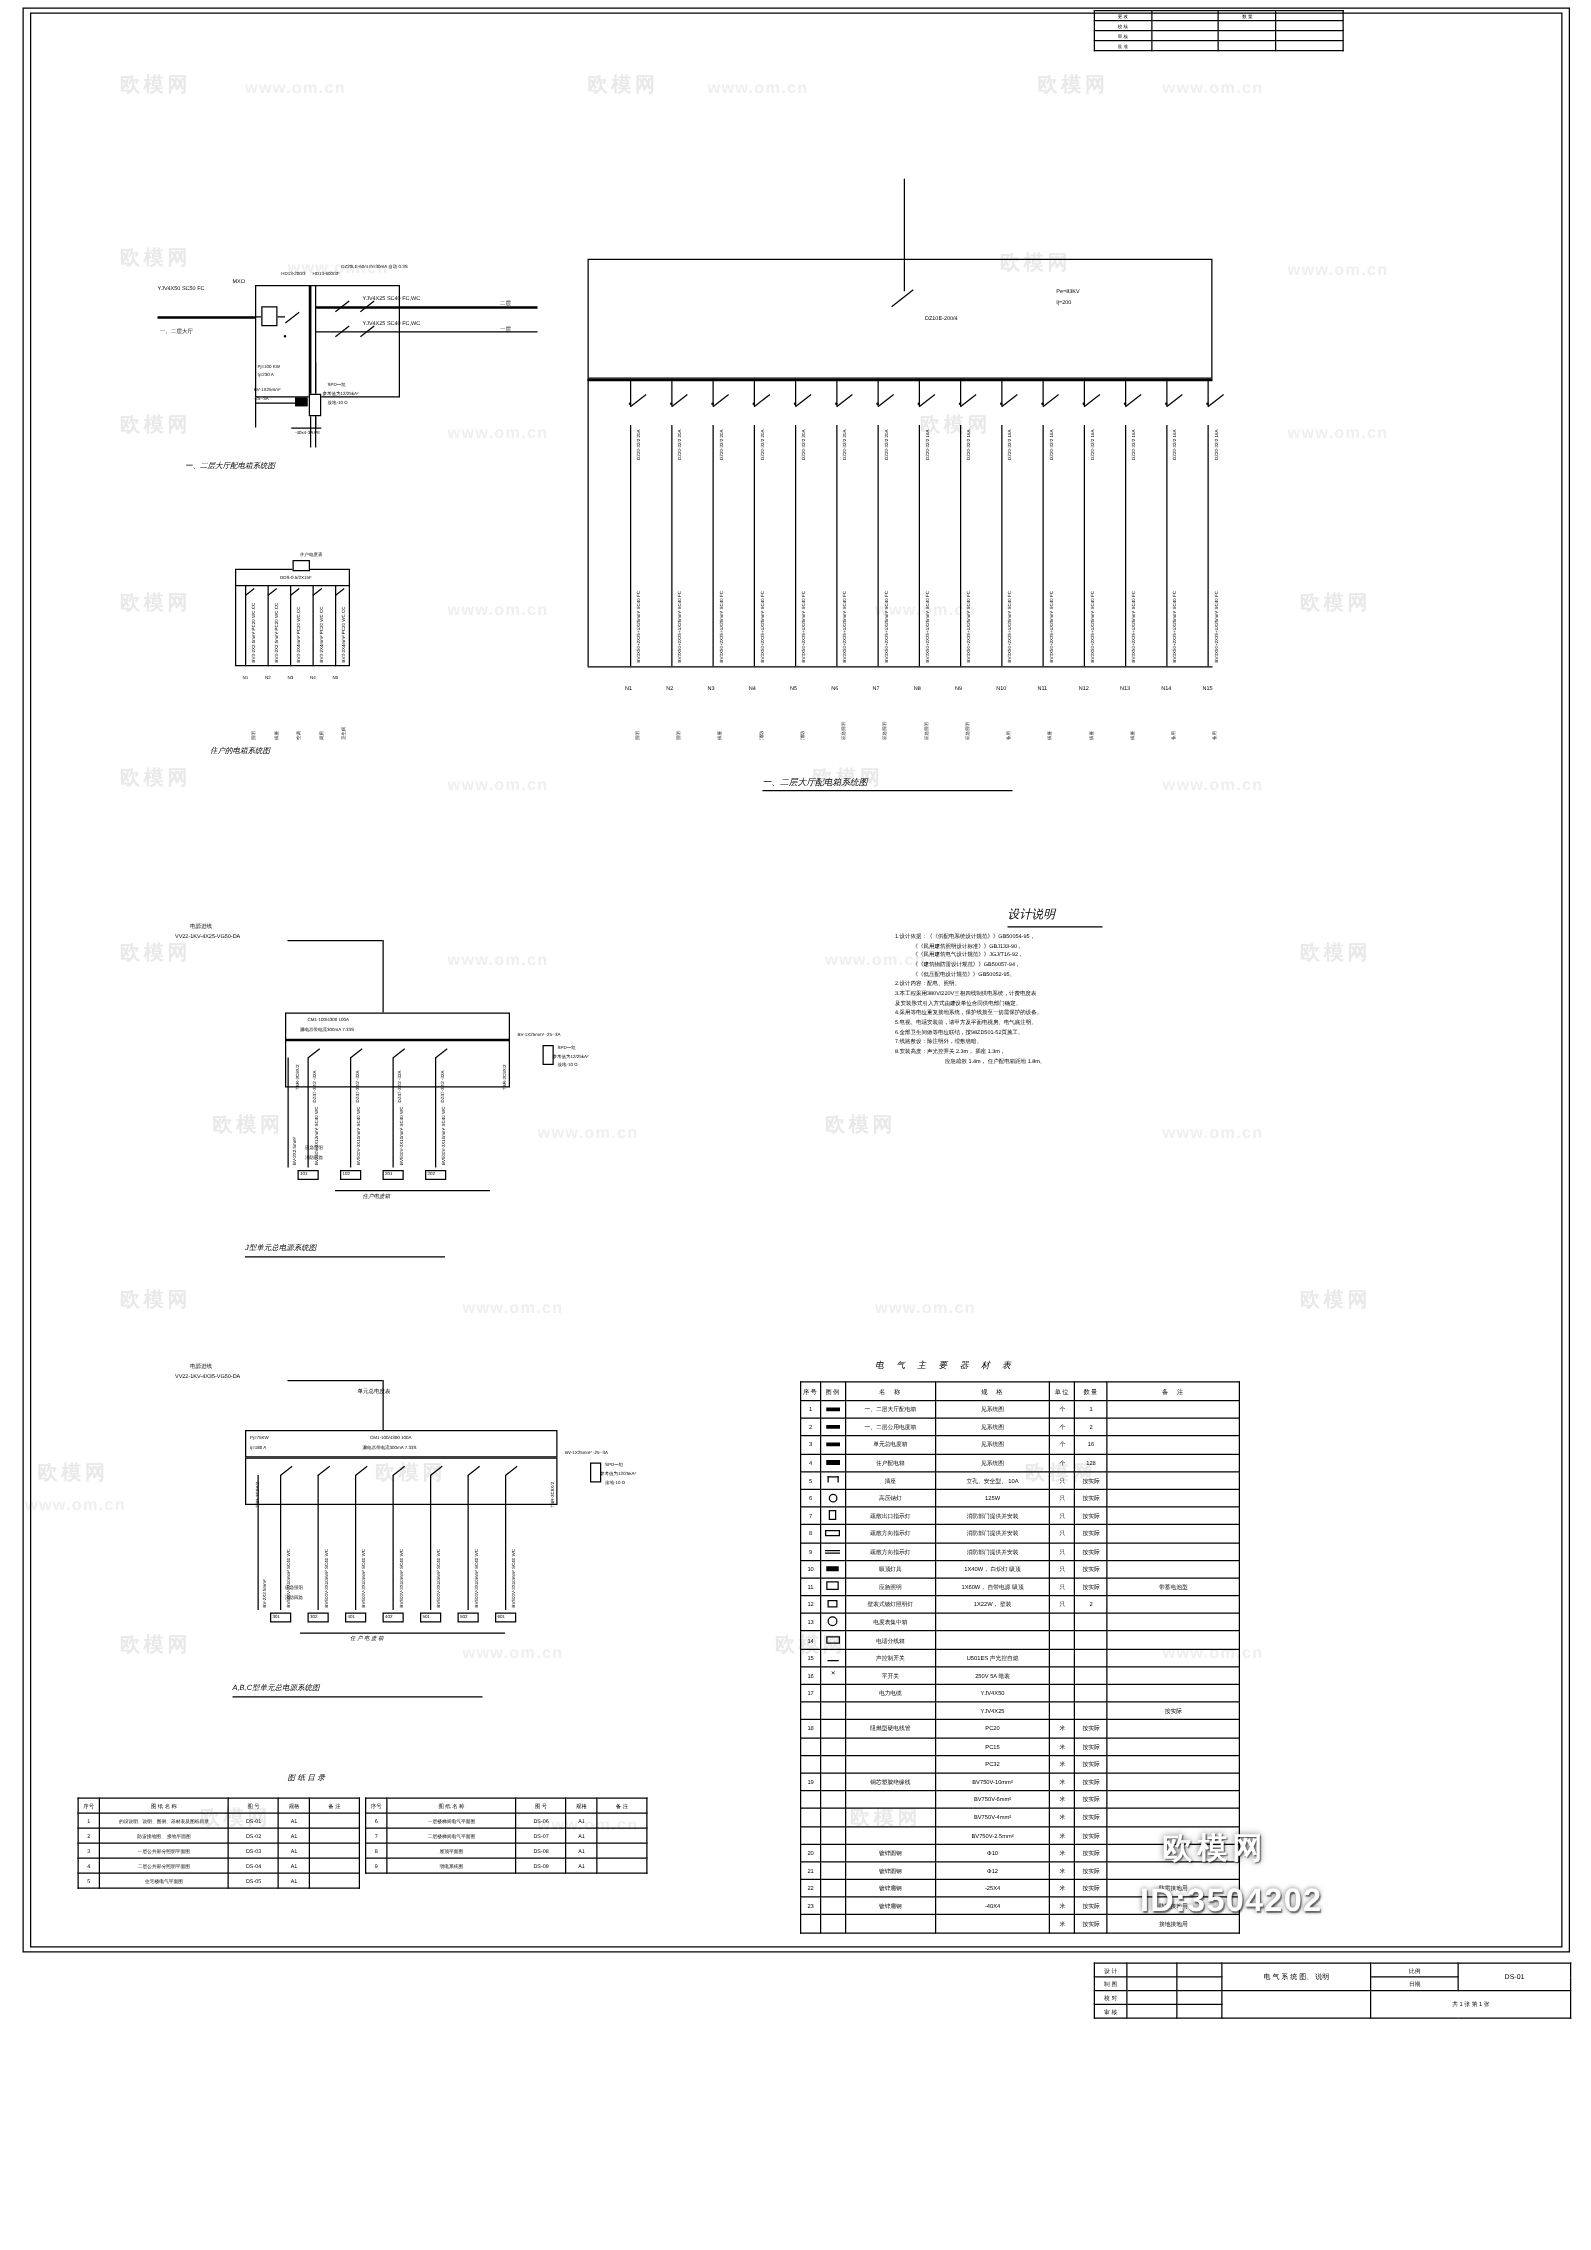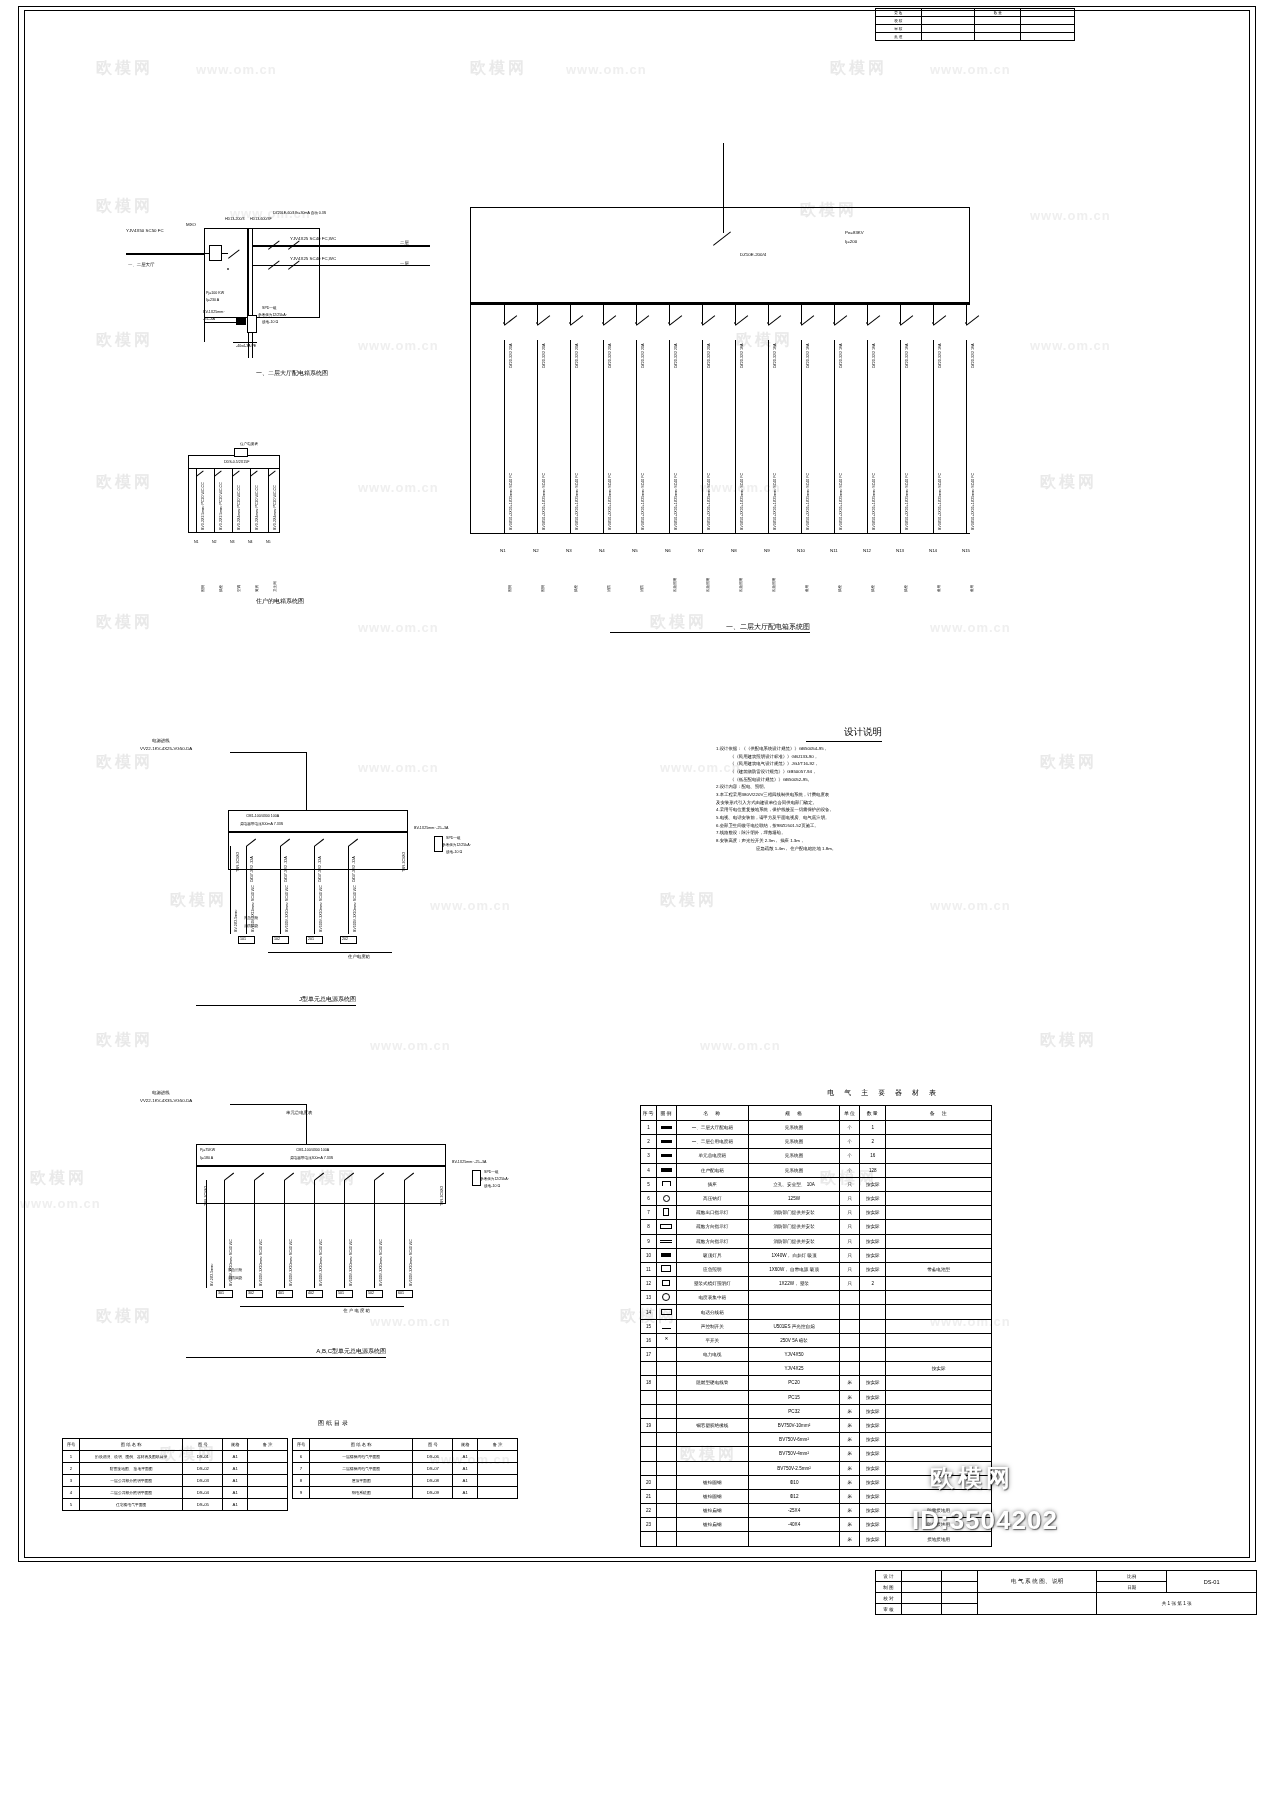--- a/index.html
+++ b/index.html
@@ -33,21 +33,21 @@
   .h1 { height:1px; }
   .v1 { width:1px; }
   .h2 { height:1.7px; }
   .box { position:absolute; border:1px solid #000; }
   .t3 { position:absolute; white-space:nowrap; font-size:3.6px; line-height:1.2; }
   .t4 { position:absolute; white-space:nowrap; font-size:4.4px; line-height:1.2; }
   .t6 { position:absolute; white-space:nowrap; font-size:6px; line-height:1.25; }
   .t7 { position:absolute; white-space:nowrap; font-size:7px; line-height:1.3; }
   .t9 { position:absolute; white-space:nowrap; font-size:9.5px; line-height:1.35; }
   .rot { transform-origin:0 0; transform:rotate(-90deg); }
-  .cap { text-align:right; }
+  .cap { text-align:left;font-style:italic; }
   .ul-title { border-bottom:1.4px solid #000; padding-bottom:2px; }
   .ul-title2 { border-bottom:1.2px solid #000; padding-bottom:1px; }
 
   
   table.grid { position:absolute; border-collapse:collapse; }
   table.grid td, table.grid th {
     border:0.8px solid #000; font-weight:normal; padding:0;
     text-align:center; vertical-align:middle; font-size:5.2px;
     font-family:"Liberation Sans", sans-serif;
   }

